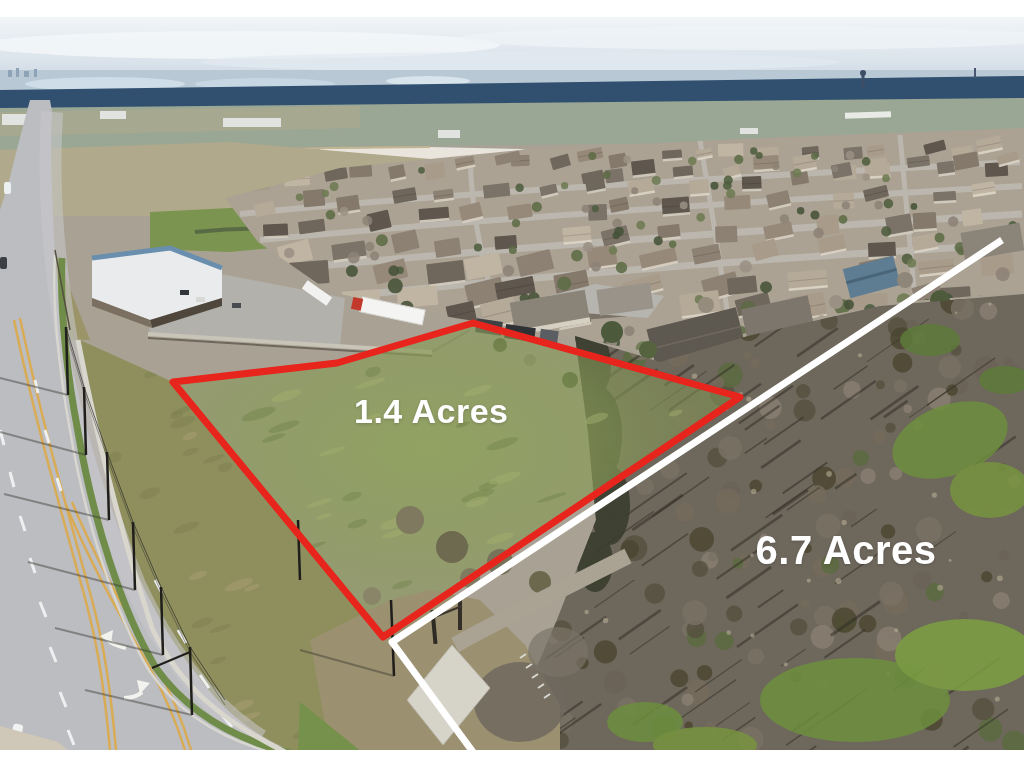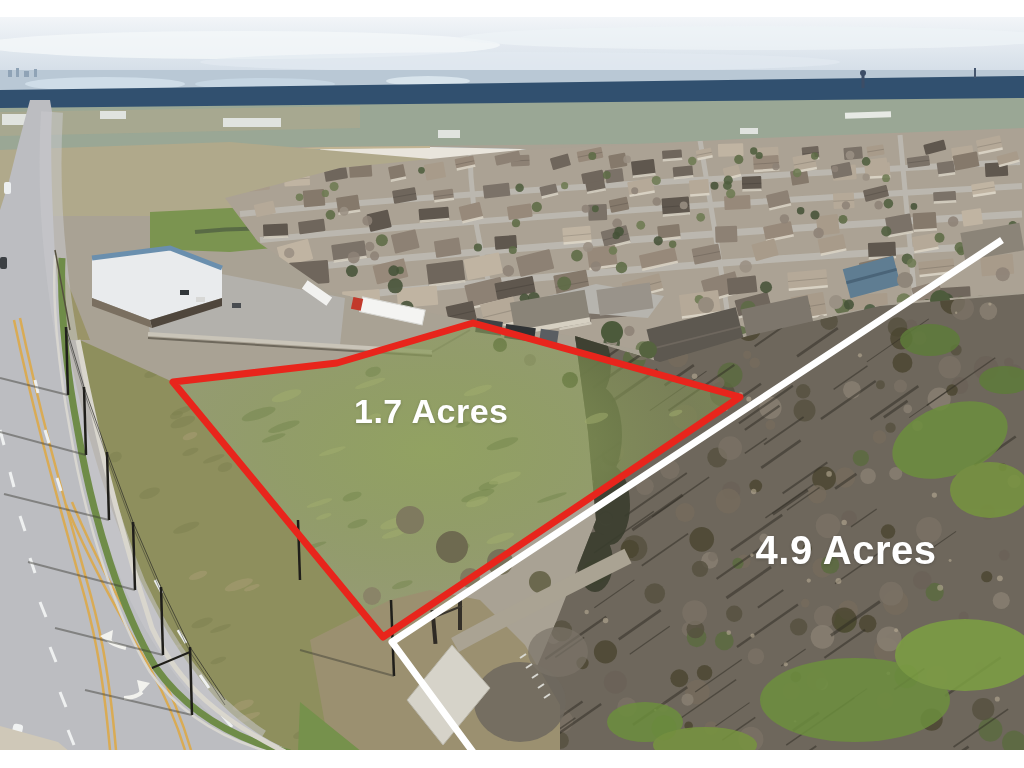--- a/index.html
+++ b/index.html
@@ -1225,18 +1225,18 @@
         </g>
         <line x1="190" y1="652" x2="152" y2="668" stroke="#1f1e1a" stroke-width="2"></line>
       </g>
     </g>
 
     <polyline points="1002,240 392,642 473,752" fill="none" stroke="#ffffff" stroke-width="7" stroke-linejoin="round"></polyline>
     <polygon points="173,382 337,363 473,323 740,397 383,637" fill="none" stroke="#e8251c" stroke-width="7" stroke-linejoin="round"></polygon>
   </g>
 </svg>
 
-<div class="photo-label" id="label-small">1.7 Acres</div>
-<div class="photo-label label-big" id="label-big1">4.9 Acres</div>
+<div class="photo-label" id="label-small">1.4 Acres</div>
+<div class="photo-label label-big" id="label-big1">6.7 Acres</div>
 
 <div class="frame-band" id="frame-top"></div>
 <div class="frame-band" id="frame-bottom"></div>
 </div>
 
 </body></html>

